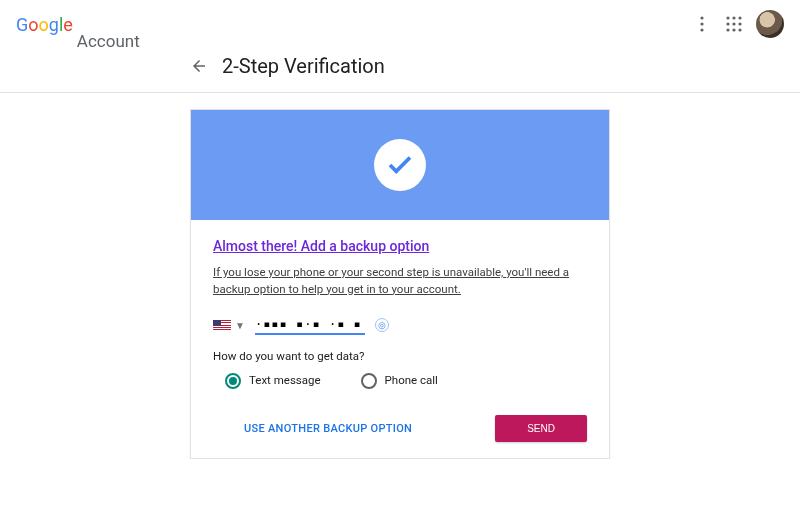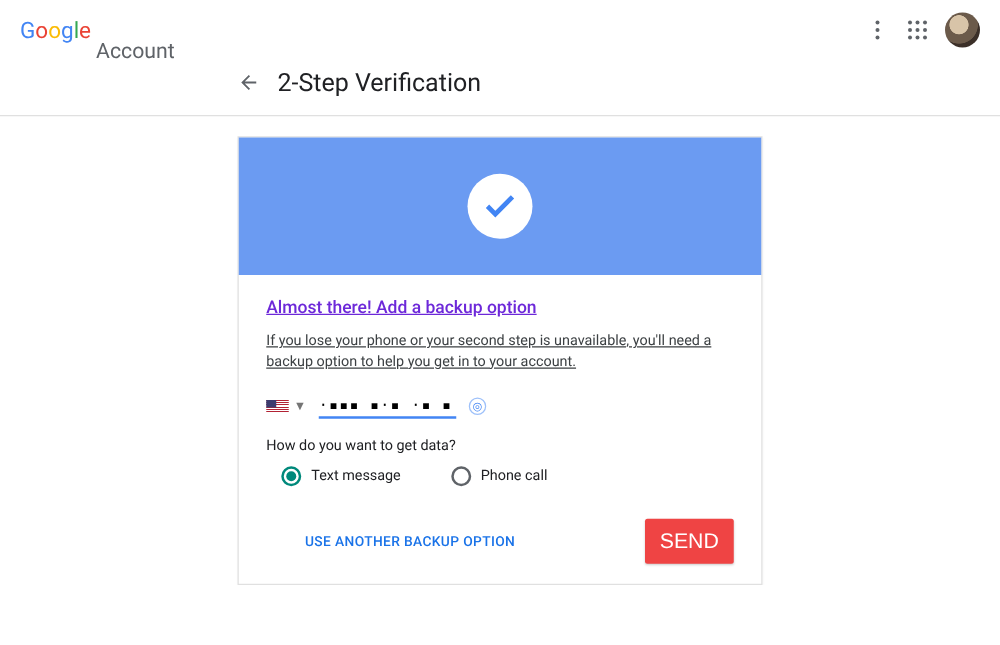--- a/index.html
+++ b/index.html
@@ -32,21 +32,21 @@
   .fine { font-size: 9.5px; color:#757575; line-height:1.5; margin-bottom: 18px; }
   .q { font-size: 11.5px; color:#202124; margin-bottom: 10px; }
   .radios { display:flex; gap: 28px; margin-bottom: 26px; }
   .radio { display:flex; gap:8px; cursor:pointer;margin-left:12px; }
   .radio-circle { width:16px; height:16px; border:2px solid #5f6368; border-radius:50%; display:flex; align-items:center; justify-content:center; }
   .radio.sel .radio-circle { border-color:#00897b; }
   .radio.sel .radio-circle::after { content:""; width:8px; height:8px; background:#00897b; border-radius:50%; }
   .radio-label { font-size:11.5px; color:#202124; }
   .actions { display:flex; align-items:center; justify-content:space-between; }
   .link-btn { color:#1a73e8; font-size:11px; font-weight:500; letter-spacing:.3px; cursor:pointer;padding-left:31px; }
-  .send-btn { background:#ef4444; color:#fff; font-size:17px; font-weight:500; padding: 8px 12px; border:none; border-radius:2px; cursor:pointer; box-shadow:0 1px 2px rgba(0,0,0,0.2); }
+  .send-btn { background:#be185d; color:#fff; font-size:10px; font-weight:500; padding: 8px 32px; border:none; border-radius:2px; cursor:pointer; box-shadow:0 1px 2px rgba(0,0,0,0.2); }
 </style>
 </head>
 <body>
 
 <div class="header">
   <div class="logo">
     <span class="g1">G</span>
       <span class="g2">o</span>
       <span class="g3">o</span>
       <span class="g4">g</span>

